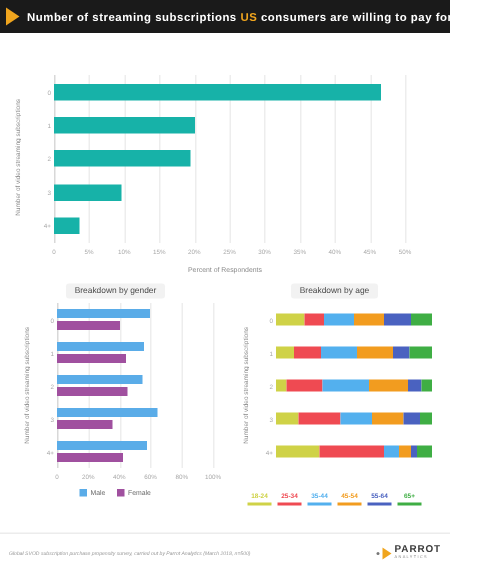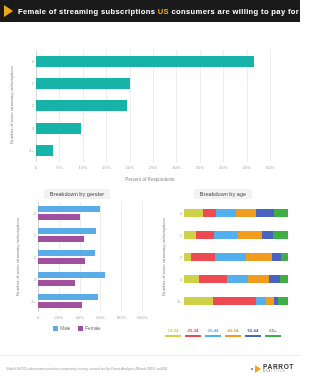--- a/index.html
+++ b/index.html
@@ -101,21 +101,21 @@
     border-left:6px solid #f0a51e;}
   .logo .txt{display:flex;flex-direction:column;line-height:1;}
   .logo .p1{font-size:6.6px;font-weight:bold;color:#3a3a3a;letter-spacing:.6px;}
   .logo .p2{font-size:2.6px;color:#8a8a8a;letter-spacing:.9px;}
 </style>
 </head>
 <body>
 
 <div class="header">
   <span class="arrow"></span>
-  <span class="title"><span>Female of streaming subscriptions </span><span class="hl">US</span><span> consumers are willing to pay for</span></span>
+  <span class="title"><span>Number of streaming subscriptions </span><span class="hl">US</span><span> consumers are willing to pay for</span></span>
 </div>
 
 <div class="main-chart">
   <div class="mc-vlabel">
     <span class="vlabel">Number of video streaming subscriptions</span>
   </div>
   <div class="mc-ylabels" id="mcY">
       <div class="tick">0</div>
       <div class="tick">1</div>
       <div class="tick">2</div>

